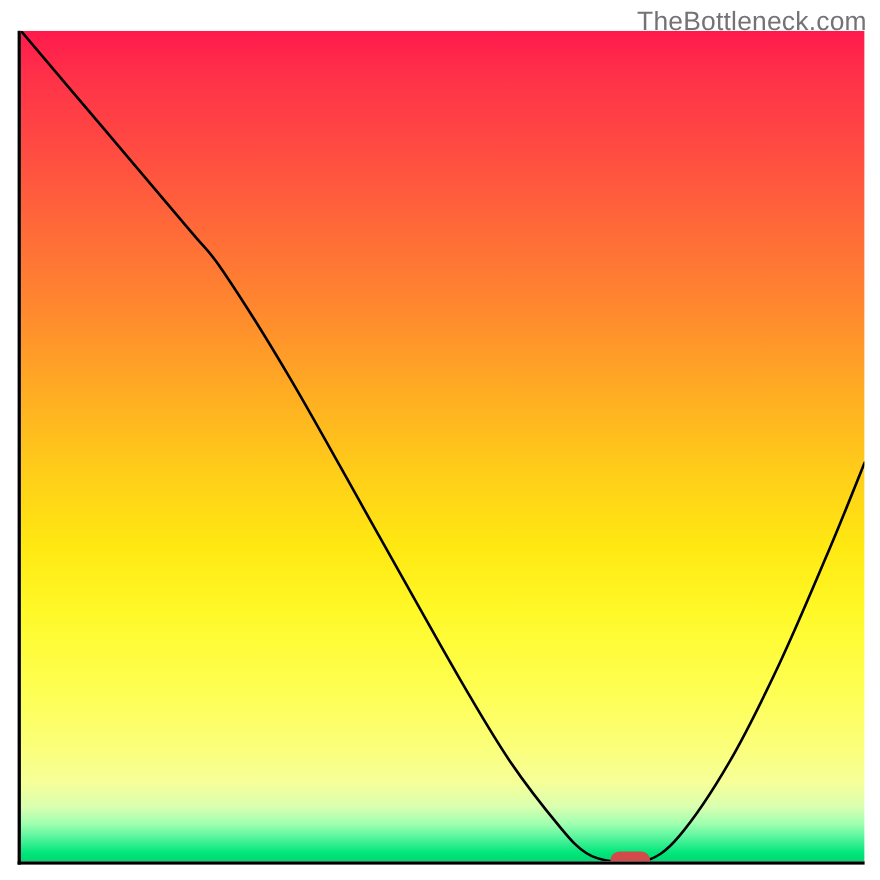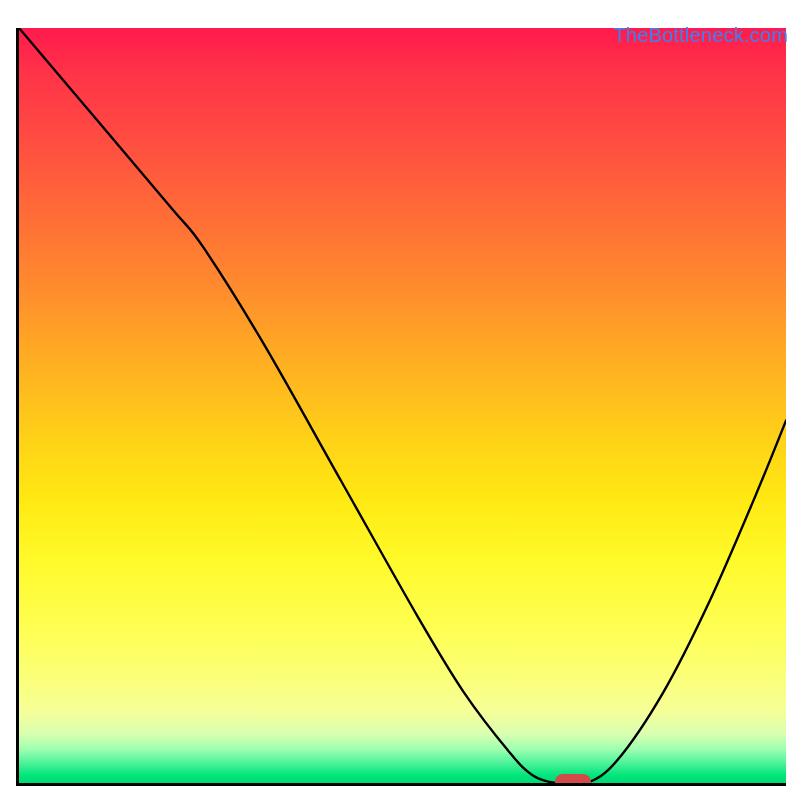--- a/index.html
+++ b/index.html
@@ -5,24 +5,24 @@
   * { margin: 0; padding: 0; box-sizing: border-box; }
   body {
     width: 800px;
     height: 800px;
     background: #ffffff;
     font-family: Arial, sans-serif;
     position: relative;
   }
   .watermark {
     position: absolute;
-    top: 24px;
+    top: 6px;
     right: 12px;
-    color: #3b82f6;
-    font-size: 20px;
+    color: #737373;
+    font-size: 24px;
     font-weight: 500;
     z-index: 10;
     letter-spacing: 0.2px;
   }
   .chart-area {
     position: absolute;
     left: 16px;
     top: 28px;
     width: 770px;
     height: 758px;

